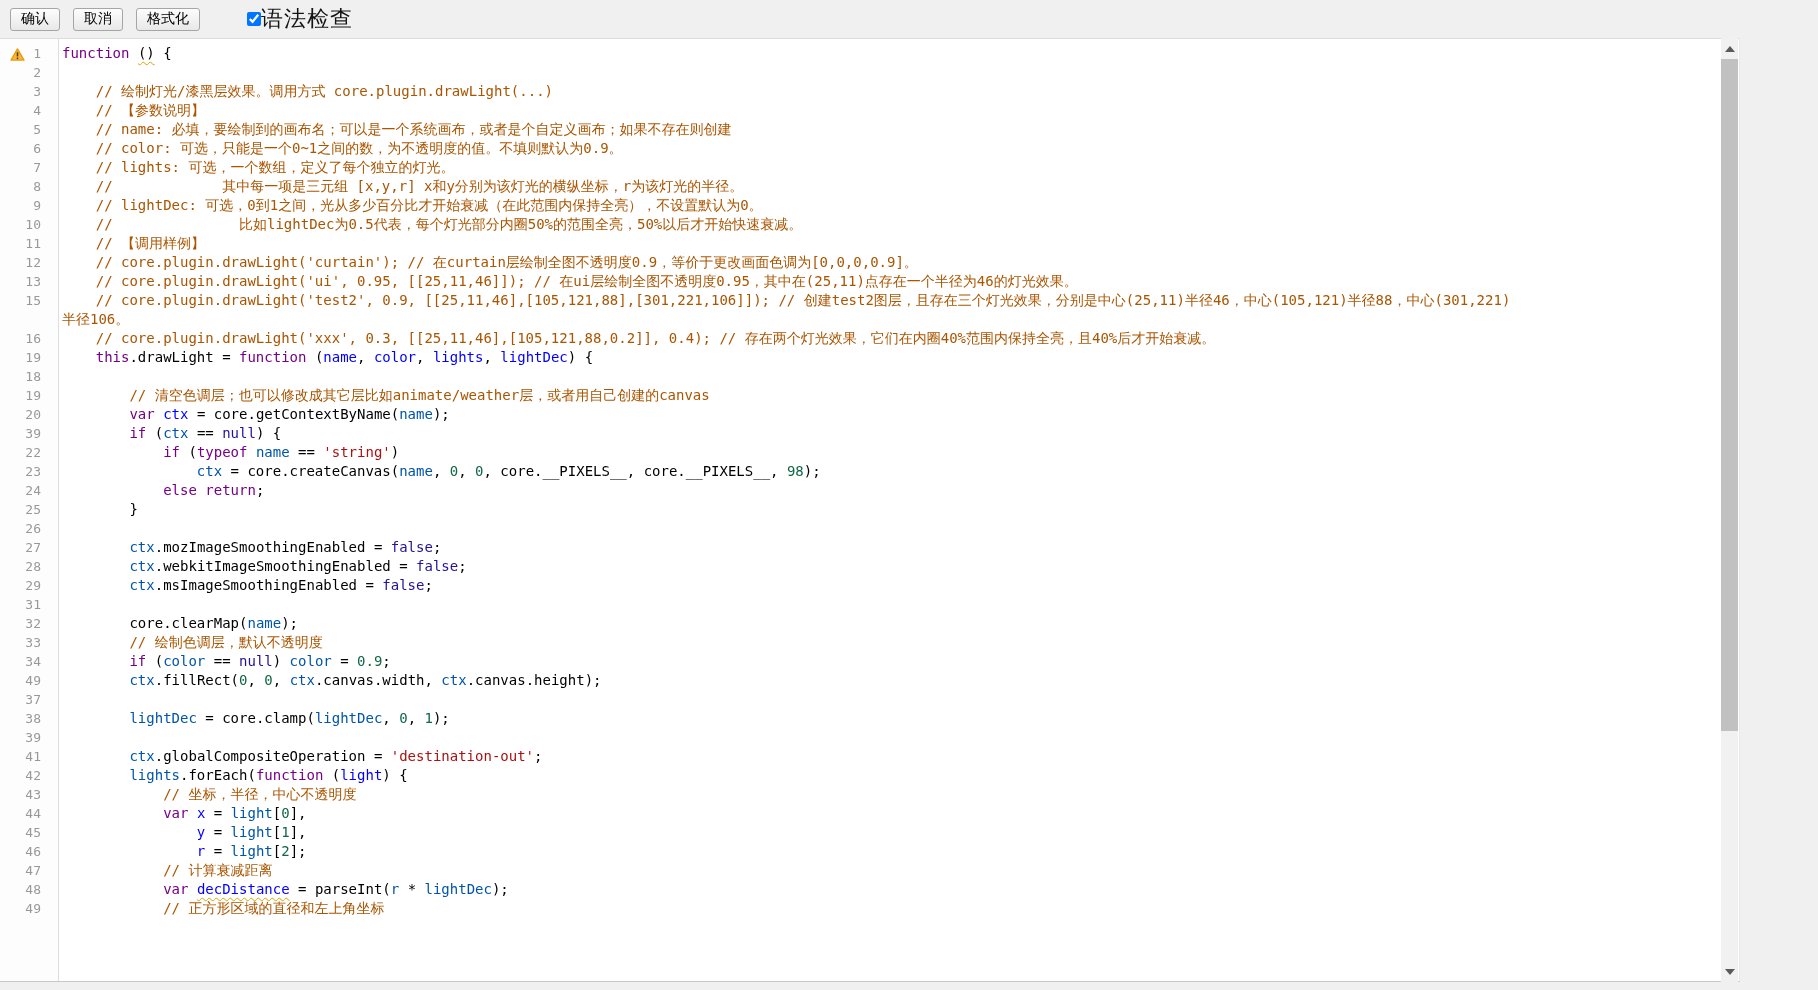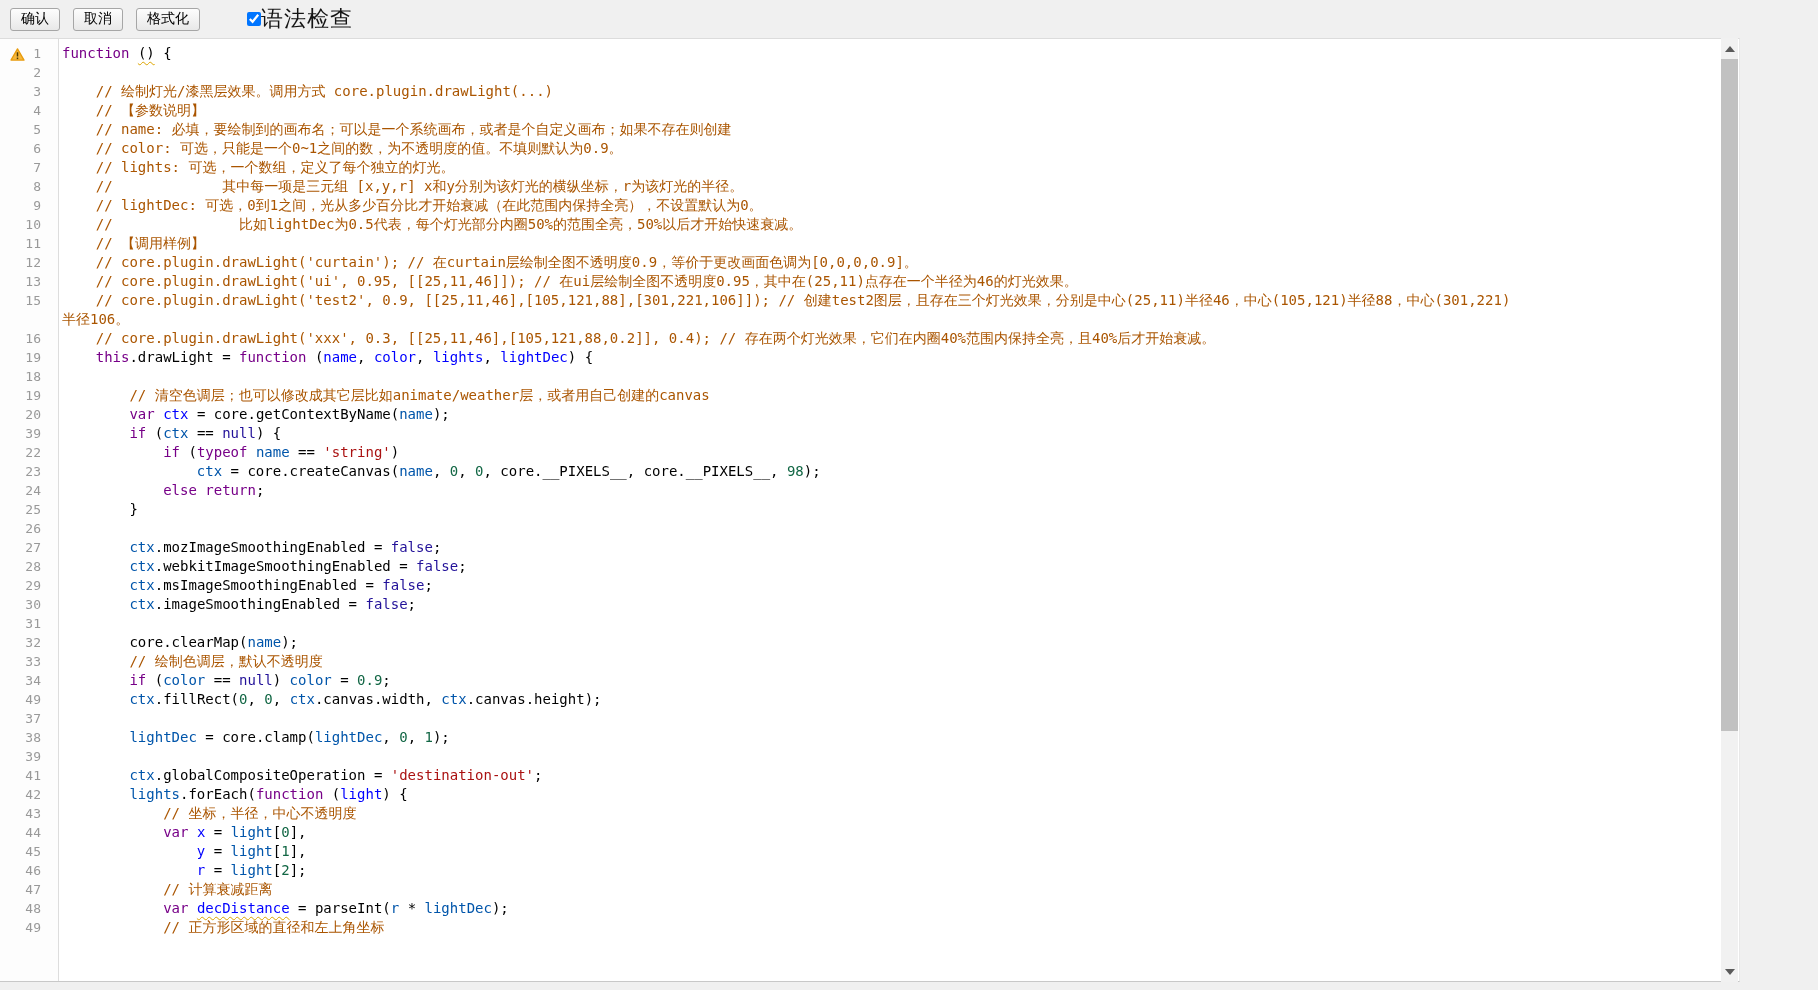--- a/index.html
+++ b/index.html
@@ -202,24 +202,20 @@
       </div>
       <div class="line-row">
         <div class="ln">28</div>
         <pre class="code"><span class="t-p">        </span><span class="t-v">ctx</span><span class="t-p">.webkitImageSmoothingEnabled = </span><span class="t-a">false</span><span class="t-p">;</span></pre>
       </div>
       <div class="line-row">
         <div class="ln">29</div>
         <pre class="code"><span class="t-p">        </span><span class="t-v">ctx</span><span class="t-p">.msImageSmoothingEnabled = </span><span class="t-a">false</span><span class="t-p">;</span></pre>
       </div>
       <div class="line-row">
-        <div class="ln">30</div>
-        <pre class="code"><span class="t-p">        </span><span class="t-v">ctx</span><span class="t-p">.imageSmoothingEnabled = </span><span class="t-a">false</span><span class="t-p">;</span></pre>
-      </div>
-      <div class="line-row">
         <div class="ln">31</div>
         <pre class="code"></pre>
       </div>
       <div class="line-row">
         <div class="ln">32</div>
         <pre class="code"><span class="t-p">        core.clearMap(</span><span class="t-v">name</span><span class="t-p">);</span></pre>
       </div>
       <div class="line-row">
         <div class="ln">33</div>
         <pre class="code"><span class="t-c">        // 绘制色调层，默认不透明度</span></pre>

